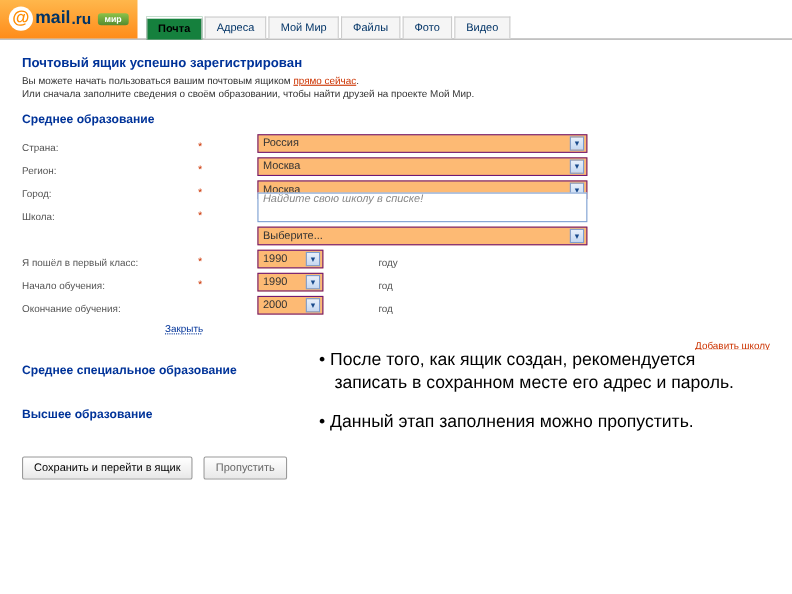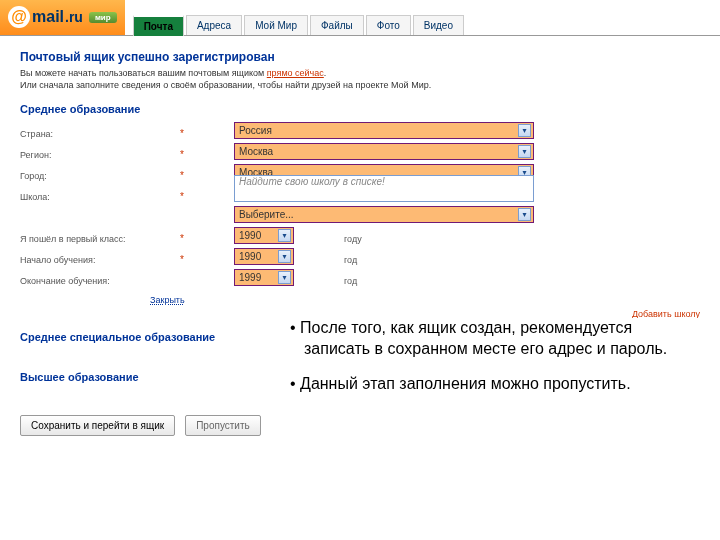--- a/index.html
+++ b/index.html
@@ -121,21 +121,21 @@
       <span>1990</span>
       <span class="select-arrow">▾</span>
     </div>
     <span class="year-label">год</span>
   </div>
 
   <div class="form-row">
     <div class="form-label">Окончание обучения:</div>
     <span class="req"></span>
     <div class="select narrow">
-      <span>1999</span>
+      <span>2000</span>
       <span class="select-arrow">▾</span>
     </div>
     <span class="year-label">год</span>
   </div>
 
   <div style="margin-top:8px;">
     <span class="dotted">Закрыть</span>
   </div>
   <div class="add-link"><span class="link">Добавить школу</span></div>
 

